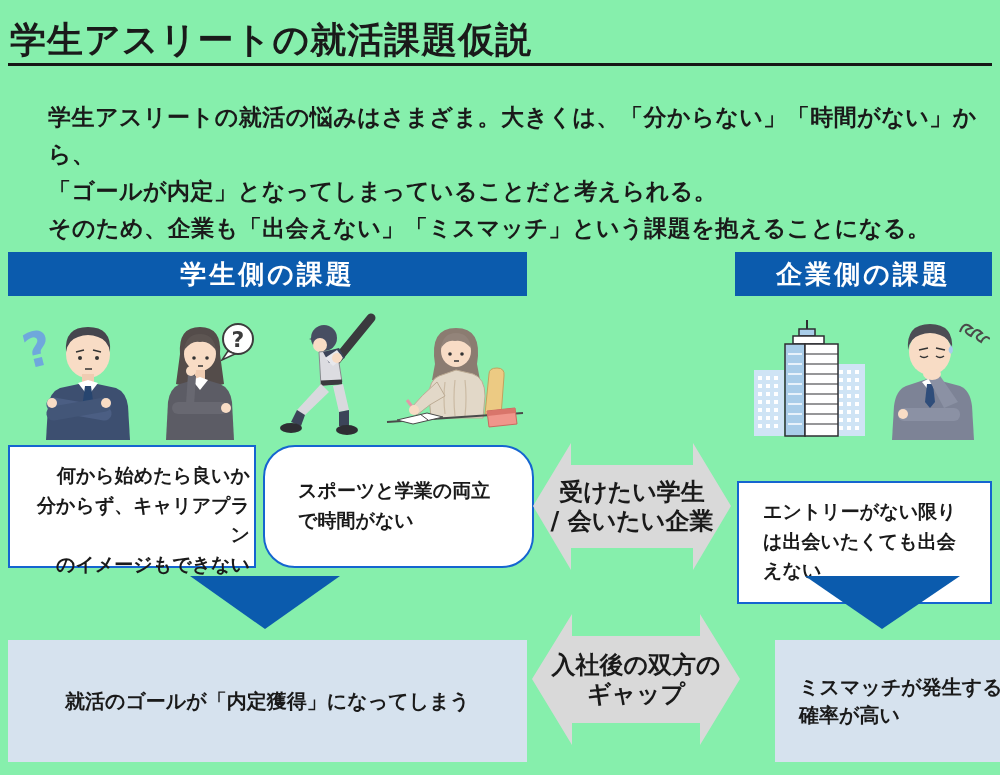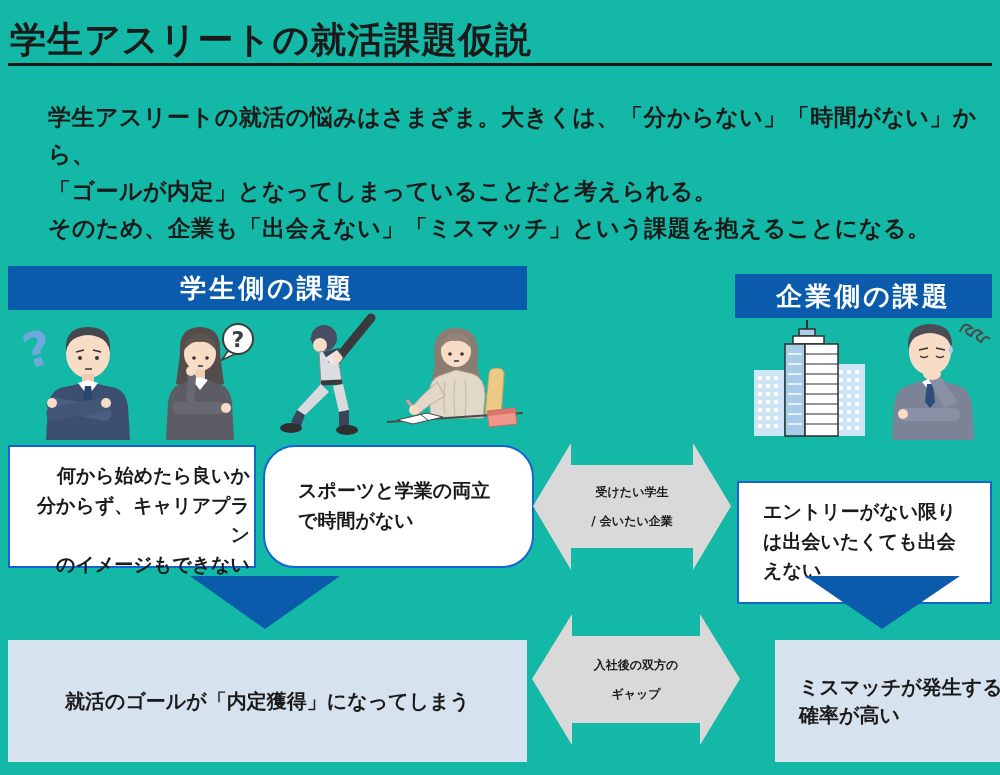--- a/index.html
+++ b/index.html
@@ -2,49 +2,49 @@
 <html><head>
 <meta charset="utf-8">
 <style>
   * { margin:0; padding:0; box-sizing:border-box; }
   html,body { background:#fff; }
   body {
     font-family:"DejaVu Sans","Liberation Sans",sans-serif;
     font-weight:bold;
     color:#1a1a1a;
   }
-  .page { position:relative; width:1000px; height:775px; background:#14b8a6; overflow:hidden; }
+  .page { position:relative; width:1000px; height:775px; background:#86efac; overflow:hidden; }
   .abs { position:absolute; }
 
   .title { left:10px; top:16px; font-size:36px; letter-spacing:1px; white-space:nowrap; }
   .title-rule { left:8px; top:63px; width:984px; height:3px; background:#161616; }
 
   .intro { left:48px; top:99px; font-size:23px; line-height:37px; letter-spacing:.5px; white-space:pre-line; }
 
   .sec-header {
-    top:266px; height:44px; background:#0b5bad; color:#fff;
+    top:252px; height:44px; background:#0b5bad; color:#fff;
     font-size:26px; letter-spacing:3px;
     display:flex; align-items:center; justify-content:center;
   }
   .sec-header.student { left:8px;  width:519px; }
-  .sec-header.company { left:735px; width:257px;margin-top:8px; }
+  .sec-header.company { left:735px; width:257px; }
 
   .issue-box {
     top:445px; height:123px; background:#fff; border:2px solid #1565d0;
     font-size:19px; line-height:29.5px; white-space:pre-line;
   }
   .box1 { left:8px;   width:248px; padding:14px 4px 0 10px;text-align:right; }
   .box2 { left:263px; width:271px; padding:29px 4px 0 33px;border-radius:32px; }
   .box3 { left:737px; width:255px; padding:14px 4px 0 24px;margin-top:36px; }
 
   .harrow { }
   .harrow svg { display:block; width:100%; height:100%; }
   .harrow .label {
     position:absolute; inset:0; display:flex; align-items:center; justify-content:center;
-    text-align:center; font-size:12px; line-height:29px; white-space:pre-line;
+    text-align:center; font-size:24px; line-height:29px; white-space:pre-line;
   }
   .arrow-top    { left:533px; top:443px; width:198px; height:127px; }
   .arrow-bottom { left:532px; top:614px; width:208px; height:131px; }
 
   .tri svg { display:block; width:100%; height:100%; }
   .tri-left  { left:190px; top:576px; width:150px; height:53px; }
   .tri-right { left:805px; top:576px; width:155px; height:53px; }
 
   .outcome { top:640px; height:122px; background:#d6e2ee; font-size:20px; }
   .outcome.student {

